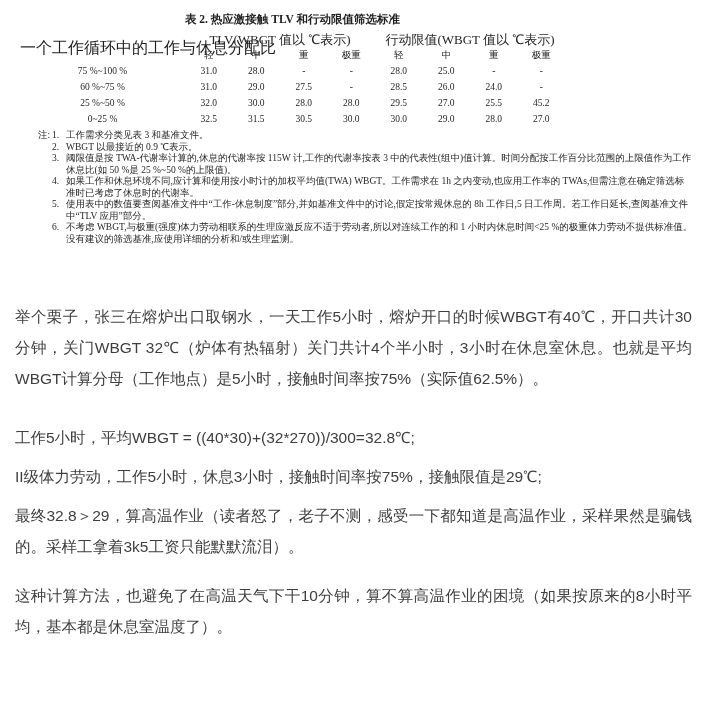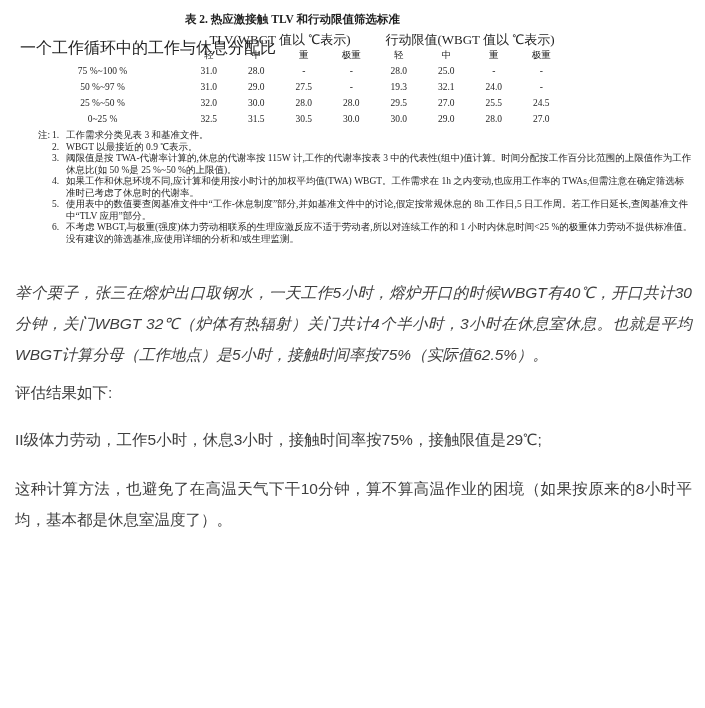--- a/index.html
+++ b/index.html
@@ -60,24 +60,24 @@
   .article {
     padding: 28px 13px 0 15px;
     font-family: "Liberation Sans", sans-serif;
     font-size: 15.5px;
     line-height: 31px;
     color: #3e3e3e;
     text-align: justify;
     text-justify: inter-ideograph;
   }
   .article p { margin: 0; }
-  .article p.mt20 { margin-top: 4px; font-style: italic; }
+  .article p.mt20 { margin-top: 28px; }
   .article p.mt18 { margin-top: 18px; }
   .article p.mt7  { margin-top: 7px;  }
-  .article p.mt0  { margin-top: 16px;    }
+  .article p.mt0  { margin-top: 8px;    }
 </style>
 </head>
 <body>
 
 <div>
 
   <div class="tbl-section">
     <div class="tbl-title">表 2. 热应激接触 TLV 和行动限值筛选标准</div>
 
     <table class="tlv">
@@ -115,40 +115,40 @@
           <td>31.0</td>
           <td>28.0</td>
           <td>-</td>
           <td>-</td>
           <td>28.0</td>
           <td>25.0</td>
           <td>-</td>
           <td>-</td>
         </tr>
         <tr>
-          <td>50 %~97 %</td>
+          <td>60 %~75 %</td>
           <td>31.0</td>
           <td>29.0</td>
           <td>27.5</td>
           <td>-</td>
-          <td>19.3</td>
-          <td>32.1</td>
+          <td>28.5</td>
+          <td>26.0</td>
           <td>24.0</td>
           <td>-</td>
         </tr>
         <tr>
           <td>25 %~50 %</td>
           <td>32.0</td>
           <td>30.0</td>
           <td>28.0</td>
           <td>28.0</td>
           <td>29.5</td>
           <td>27.0</td>
           <td>25.5</td>
-          <td>24.5</td>
+          <td>45.2</td>
         </tr>
         <tr>
           <td>0~25 %</td>
           <td>32.5</td>
           <td>31.5</td>
           <td>30.5</td>
           <td>30.0</td>
           <td>30.0</td>
           <td>29.0</td>
           <td>28.0</td>
@@ -183,18 +183,19 @@
         <div class="note-item">
           <span class="note-num">6.</span>
           <span class="note-text">不考虑 WBGT,与极重(强度)体力劳动相联系的生理应激反应不适于劳动者,所以对连续工作的和 1 小时内休息时间&lt;25 %的极重体力劳动不提供标准值。没有建议的筛选基准,应使用详细的分析和/或生理监测。</span>
         </div>
       </div>
     </div>
   </div>
 
   <div class="article">
     <p class="mt20">举个栗子，张三在熔炉出口取钢水，一天工作5小时，熔炉开口的时候WBGT有40℃，开口共计30分钟，关门WBGT 32℃（炉体有热辐射）关门共计4个半小时，3小时在休息室休息。也就是平均WBGT计算分母（工作地点）是5小时，接触时间率按75%（实际值62.5%）。</p>
-    <p class="mt7">评估结果如下:</p>
+    <p class="mt20">工作5小时，平均WBGT = ((40*30)+(32*270))/300=32.8℃;</p>
     <p class="mt0">II级体力劳动，工作5小时，休息3小时，接触时间率按75%，接触限值是29℃;</p>
+    <p class="mt0">最终32.8＞29，算高温作业（读者怒了，老子不测，感受一下都知道是高温作业，采样果然是骗钱的。采样工拿着3k5工资只能默默流泪）。</p>
     <p class="mt18">这种计算方法，也避免了在高温天气下干10分钟，算不算高温作业的困境（如果按原来的8小时平均，基本都是休息室温度了）。</p>
   </div>
 
 </div>
 
 </body></html>

